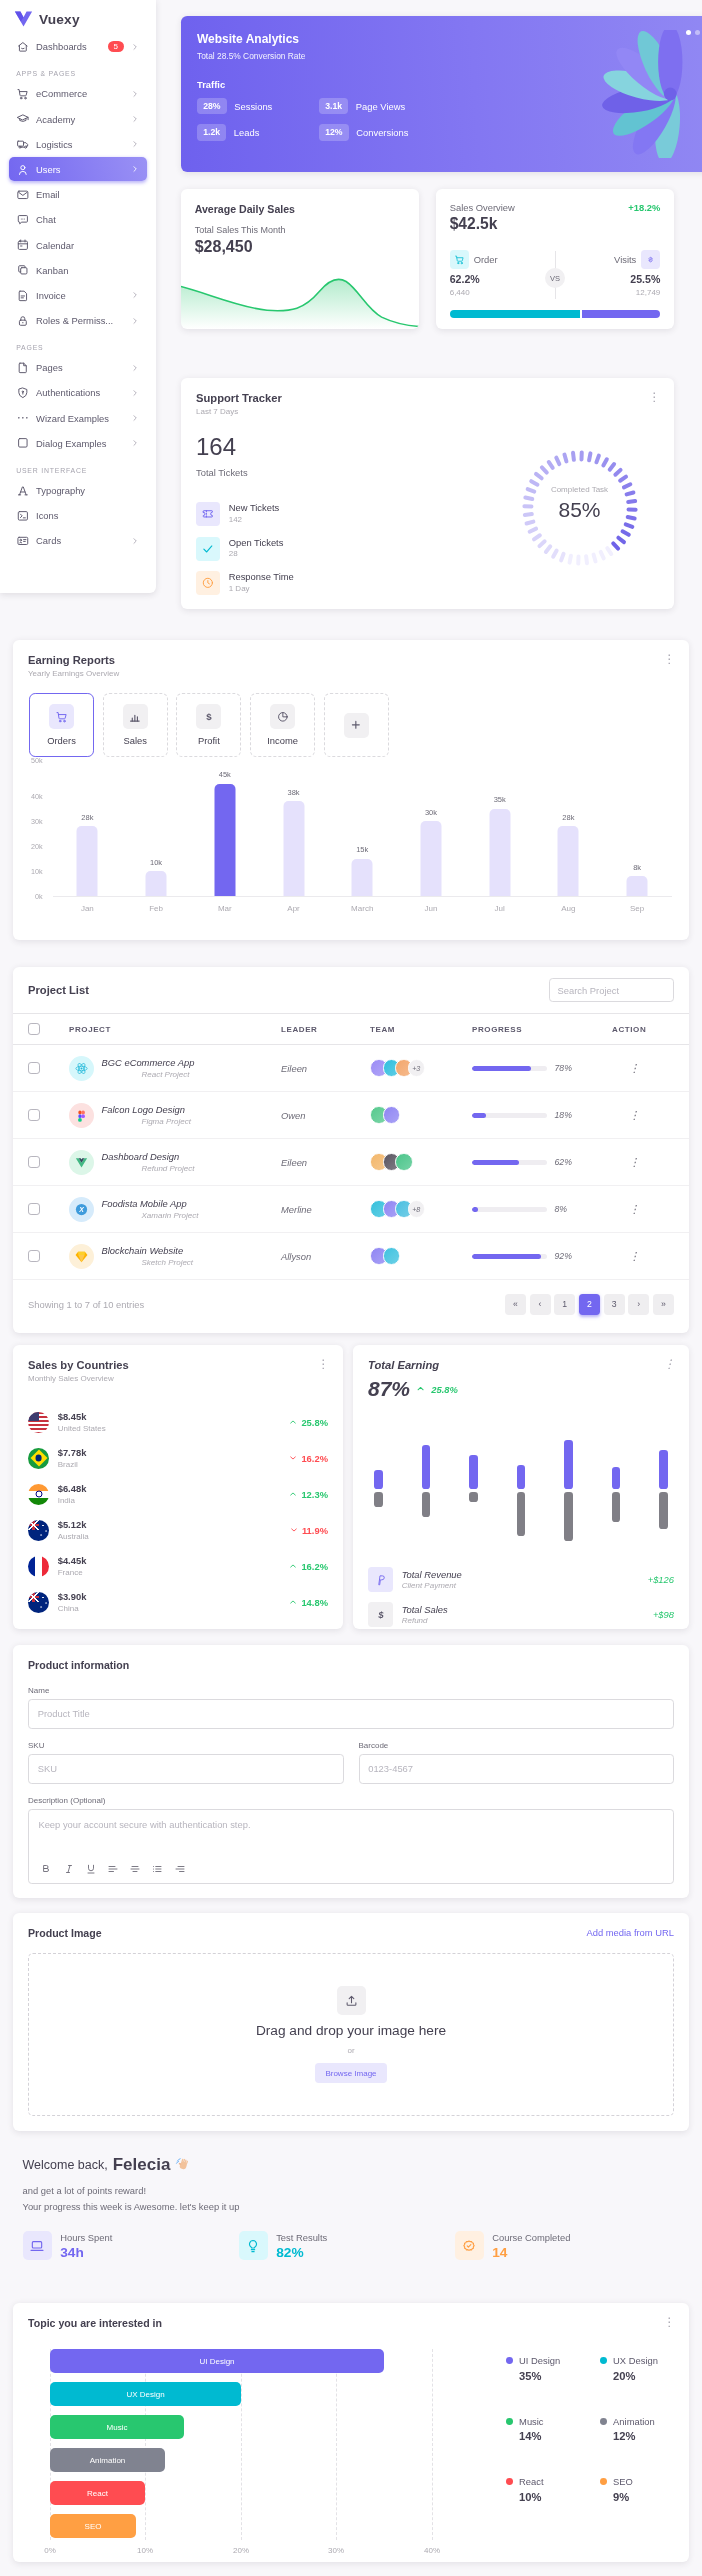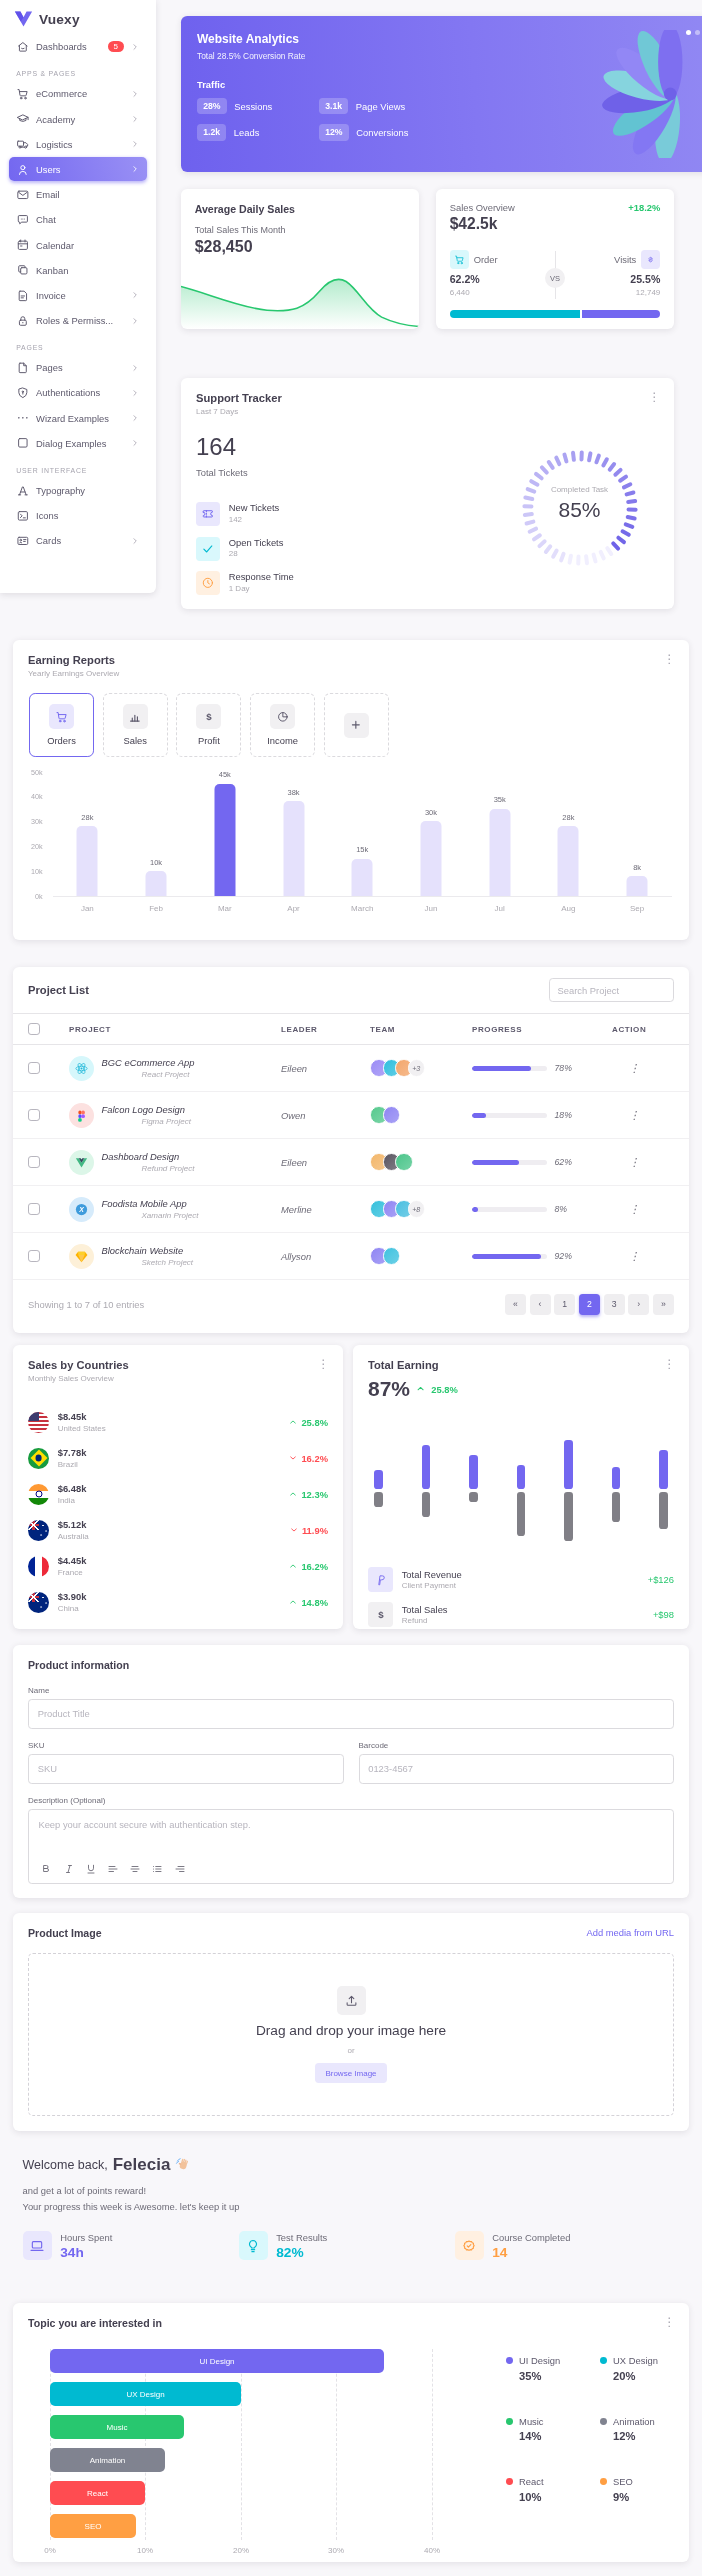--- a/index.html
+++ b/index.html
@@ -154,21 +154,21 @@
   .flag.fr{background:linear-gradient(90deg,#002395 0 34%,#fff 34% 66%,#ED2939 66%);}
   .sc-mid{margin-left:8.7px;flex:1;}
   .sc-amt{font-size:9.4px;font-weight:600;color:#444050;}
   .sc-cty{font-size:8px;color:#ACAAB1;margin-top:1.2px;}
   .sc-right{display:flex;align-items:center;gap:3.1px;font-size:9.4px;font-weight:600;}
   .sc-right svg{width:10px;height:10px;}
   .trend-up{color:#28C76F;}
   .trend-down{color:#FF4C51;}
 
   
-  .te{left:353px;top:1345px;width:336px;height:284px;}
+  .te{left:353px;top:1345px;width:336px;height:284px;font-style:italic;}
   .te-hdr{padding:13.7px 0 0 15px;}
   .te-big{position:absolute;left:15px;top:32px;display:flex;align-items:center;gap:5px;}
   .te-pct{font-size:21px;font-weight:600;color:#444050;}
   .te-caret{width:11.2px;height:11.2px;color:#28C76F;}
   .te-change{font-size:9.4px;font-weight:600;color:#28C76F;}
   .te-chart{position:absolute;left:21px;right:21px;top:82px;height:130px;display:flex;justify-content:space-between;}
   .te-col{width:8.7px;display:flex;flex-direction:column;align-items:center;}
   .te-up{height:62px;display:flex;align-items:flex-end;}
   .te-dn{height:62px;margin-top:3.1px;}
   .te-baru{width:8.7px;border-radius:3.1px;background:#7367F0;}
@@ -745,21 +745,21 @@
             </svg>
           </span>
         </div>
       </div>
     <div class="er-yaxis" id="er-yaxis">
         <div class="er-ylab" style="bottom: -3.7px;">0k</div>
         <div class="er-ylab" style="bottom: 21px;">10k</div>
         <div class="er-ylab" style="bottom: 46px;">20k</div>
         <div class="er-ylab" style="bottom: 71px;">30k</div>
         <div class="er-ylab" style="bottom: 96px;">40k</div>
-        <div class="er-ylab" style="bottom: 120px;">50k</div>
+        <div class="er-ylab" style="bottom: 132px;">50k</div>
       </div>
     <div class="er-plot" id="er-plot">
         <div class="er-slot">
           <div class="er-val" style="bottom:74px">28k</div>
           <div class="er-bar" style="height:70px"></div>
           <div class="er-month">Jan</div>
         </div>
         <div class="er-slot">
           <div class="er-val" style="bottom:29px">10k</div>
           <div class="er-bar" style="height:25px"></div>

